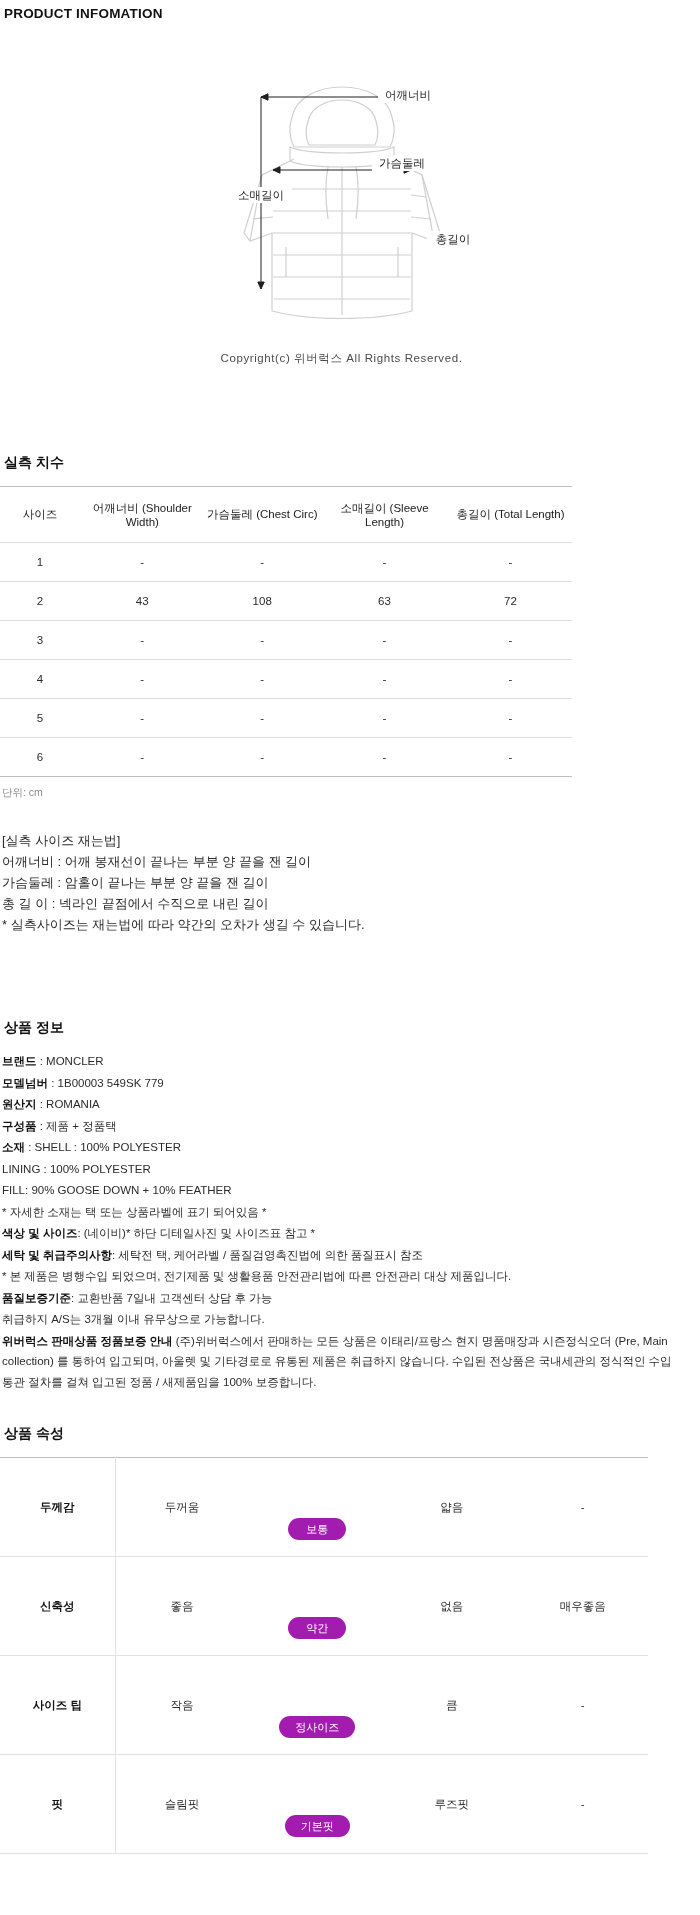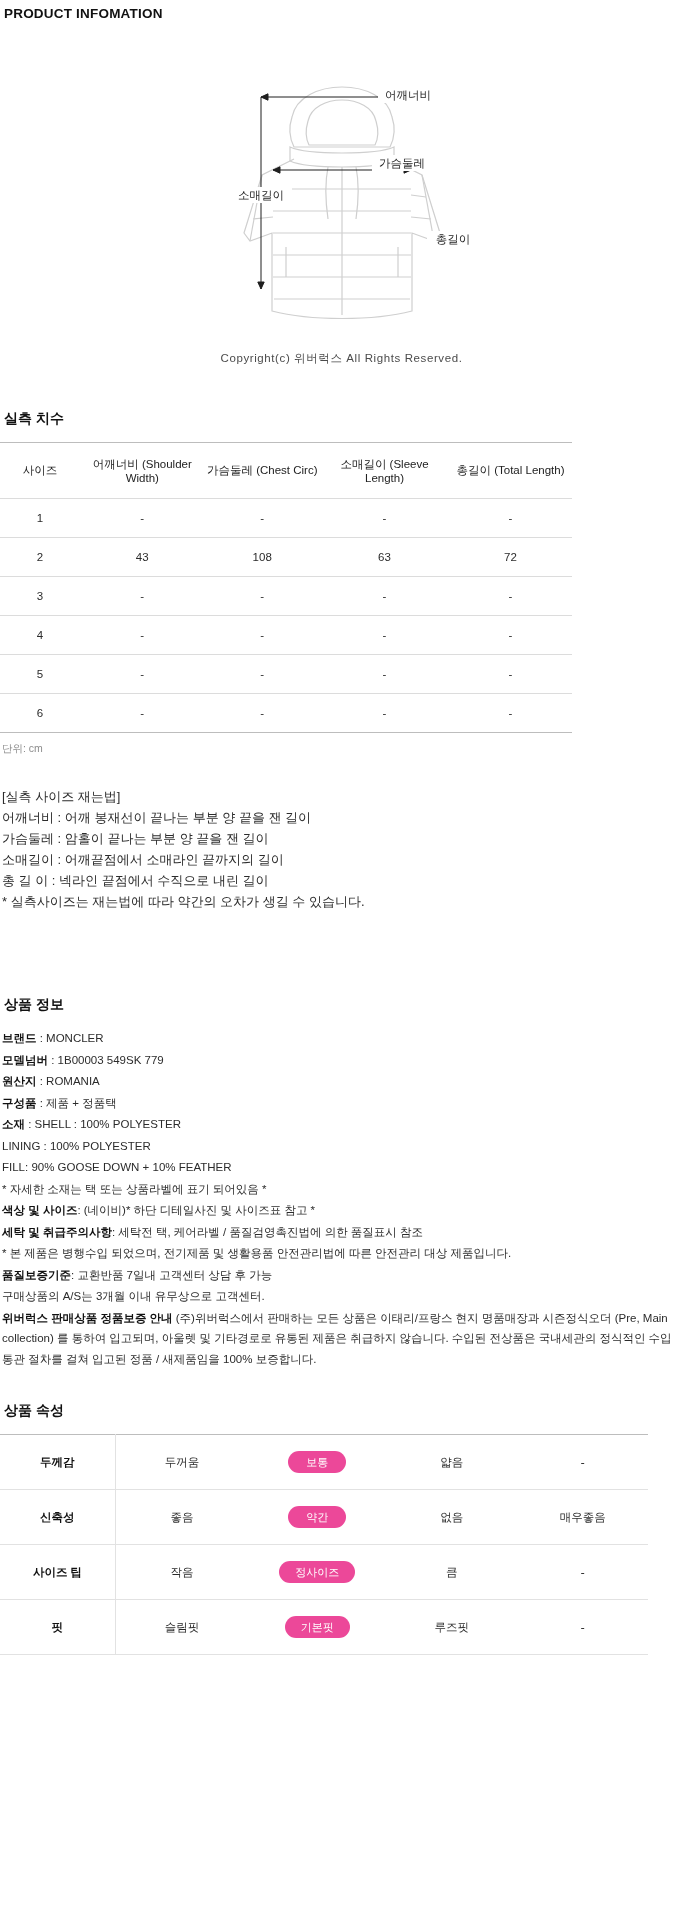--- a/index.html
+++ b/index.html
@@ -45,21 +45,21 @@
     margin-top: 26px;
   }
 
   
   .section-title {
     font-size: 14px;
     font-weight: bold;
     color: #111;
     margin: 0 0 14px 4px;
   }
-  .sec-measure { margin-top: 44px; }
+  .sec-measure { margin-top: 88px; }
   .sec-info    { margin-top: 84px; }
   .sec-attr    { margin-top: 33px; }
 
   
   table.meas {
     width: 572px;
     border-collapse: collapse;
     font-size: 11.5px;
   }
   table.meas th, table.meas td {
@@ -109,21 +109,20 @@
   }
   .info-list .row { margin-bottom: 1px; }
   .info-list b { font-weight: bold; color: #111; }
   .info-list .wrap-row { line-height: 20.5px; }
 
   
   table.attr {
     width: 648px;
     border-collapse: collapse;
     font-size: 11.5px;
-    font-family: Liberation Serif, serif;
   }
   table.attr td {
     border-bottom: 1px solid #e2e2e2;
     text-align: center;
     padding: 16px 2px;
     color: #2b2b2b;
   }
   table.attr tr:first-child td { border-top: 1px solid #bdbdbd; }
   table.attr td.label {
     font-weight: bold;
@@ -131,27 +130,28 @@
     border-right: 1px solid #e2e2e2;
     width: 125px;
   }
   table.attr col.a0 { width: 125px; }
   table.attr col.a1 { width: 145px; }
   table.attr col.a2 { width: 145px; }
   table.attr col.a3 { width: 143px; }
   table.attr col.a4 { width: 142px; }
   .pill {
     display: inline-block;
-    background: #ec4899;
+    background: #a21caf;
     color: #ffffff;
     border-radius: 11px;
     padding: 4px 16px;
     font-size: 11px;
     line-height: 14px;
     min-width: 58px;
+    margin-top: 44px;
   }
 
   
   .dlabel { font-size: 11.5px; fill: #1f1f1f; font-family: "Liberation Sans", sans-serif; }
 </style>
 </head>
 <body>
 
 <div class="page">
 
@@ -288,41 +288,40 @@
       </tr>
     </tbody>
   </table>
 
   <div class="unit-note">단위: cm</div>
 
   <div class="howto">
     <div>[실측 사이즈 재는법]</div>
     <div>어깨너비 : 어깨 봉재선이 끝나는 부분 양 끝을 잰 길이</div>
     <div>가슴둘레 : 암홀이 끝나는 부분 양 끝을 잰 길이</div>
-    <div>소매길이 : 어깨끝점에서 소매라인 끝까지의 길이</div>
     <div>총 길 이 : 넥라인 끝점에서 수직으로 내린 길이</div>
     <div>* 실측사이즈는 재는법에 따라 약간의 오차가 생길 수 있습니다.</div>
   </div>
 
   <div class="section-title sec-info">상품 정보</div>
 
   <div class="info-list">
     <div class="row"><b>브랜드</b><span> : MONCLER</span></div>
     <div class="row"><b>모델넘버</b><span> : 1B00003 549SK 779</span></div>
     <div class="row"><b>원산지</b><span> : ROMANIA</span></div>
     <div class="row"><b>구성품</b><span> : 제품 + 정품택</span></div>
     <div class="row"><b>소재</b><span> : SHELL : 100% POLYESTER</span></div>
     <div class="row"><span>LINING : 100% POLYESTER</span></div>
     <div class="row"><span>FILL: 90% GOOSE DOWN + 10% FEATHER</span></div>
     <div class="row"><span>* 자세한 소재는 택 또는 상품라벨에 표기 되어있음 *</span></div>
     <div class="row"><b>색상 및 사이즈</b><span>: (네이비)* 하단 디테일사진 및 사이즈표 참고 *</span></div>
     <div class="row"><b>세탁 및 취급주의사항</b><span>: 세탁전 택, 케어라벨 / 품질검영촉진법에 의한 품질표시 참조</span></div>
     <div class="row"><span>* 본 제품은 병행수입 되었으며, 전기제품 및 생활용품 안전관리법에 따른 안전관리 대상 제품입니다.</span></div>
     <div class="row"><b>품질보증기준</b><span>: 교환반품 7일내 고객센터 상담 후 가능</span></div>
-    <div class="row"><span>구매상품의 A/S는 3개월 이내 유무상으로 고객센터.</span></div>
+    <div class="row"><span>취급하지 A/S는 3개월 이내 유무상으로 가능합니다.</span></div>
     <div class="row wrap-row"><b>위버럭스 판매상품 정품보증 안내</b><span> (주)위버럭스에서 판매하는 모든 상품은 이태리/프랑스 현지 명품매장과 시즌정식오더 (Pre, Main collection) 를 통하여 입고되며, 아울렛 및 기타경로로 유통된 제품은 취급하지 않습니다. 수입된 전상품은 국내세관의 정식적인 수입통관 절차를 걸쳐 입고된 정품 / 새제품임을 100% 보증합니다.</span></div>
   </div>
 
   <div class="section-title sec-attr">상품 속성</div>
 
   <table class="attr">
     <colgroup>
         <col class="a0">
         <col class="a1">
         <col class="a2">

